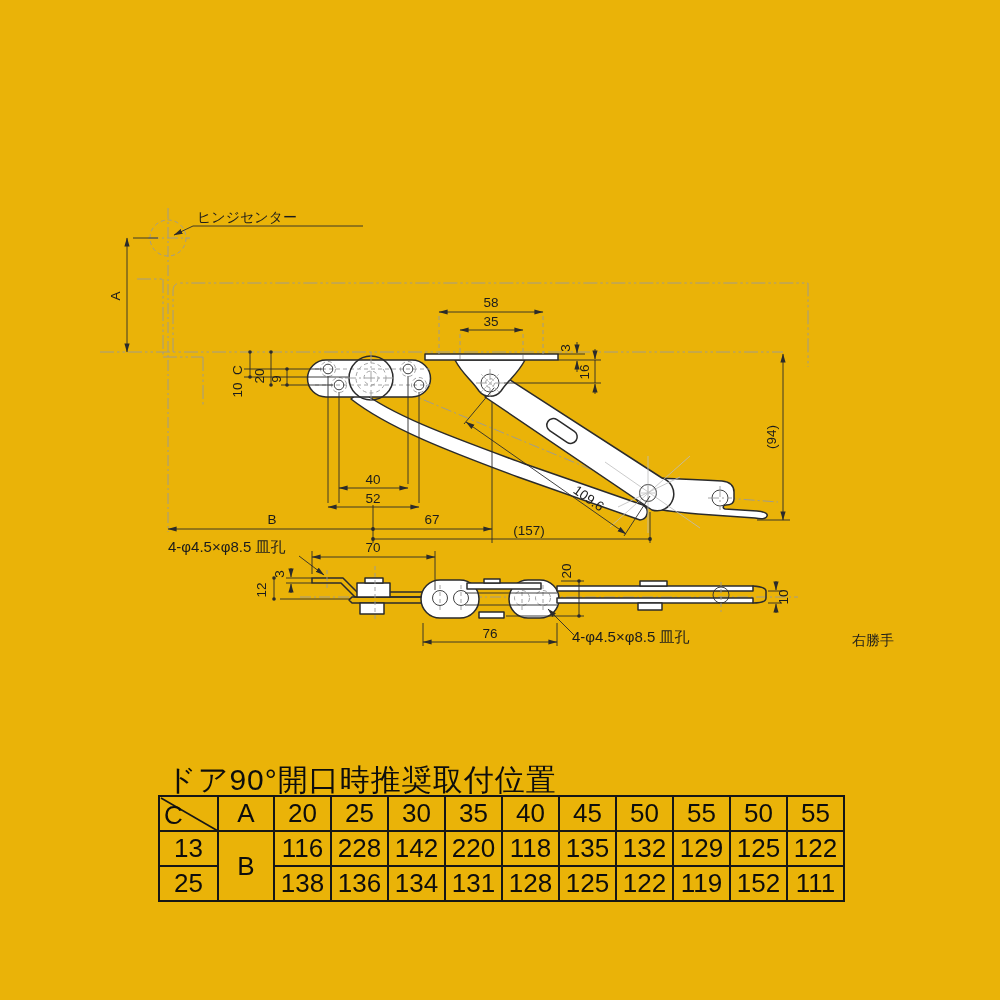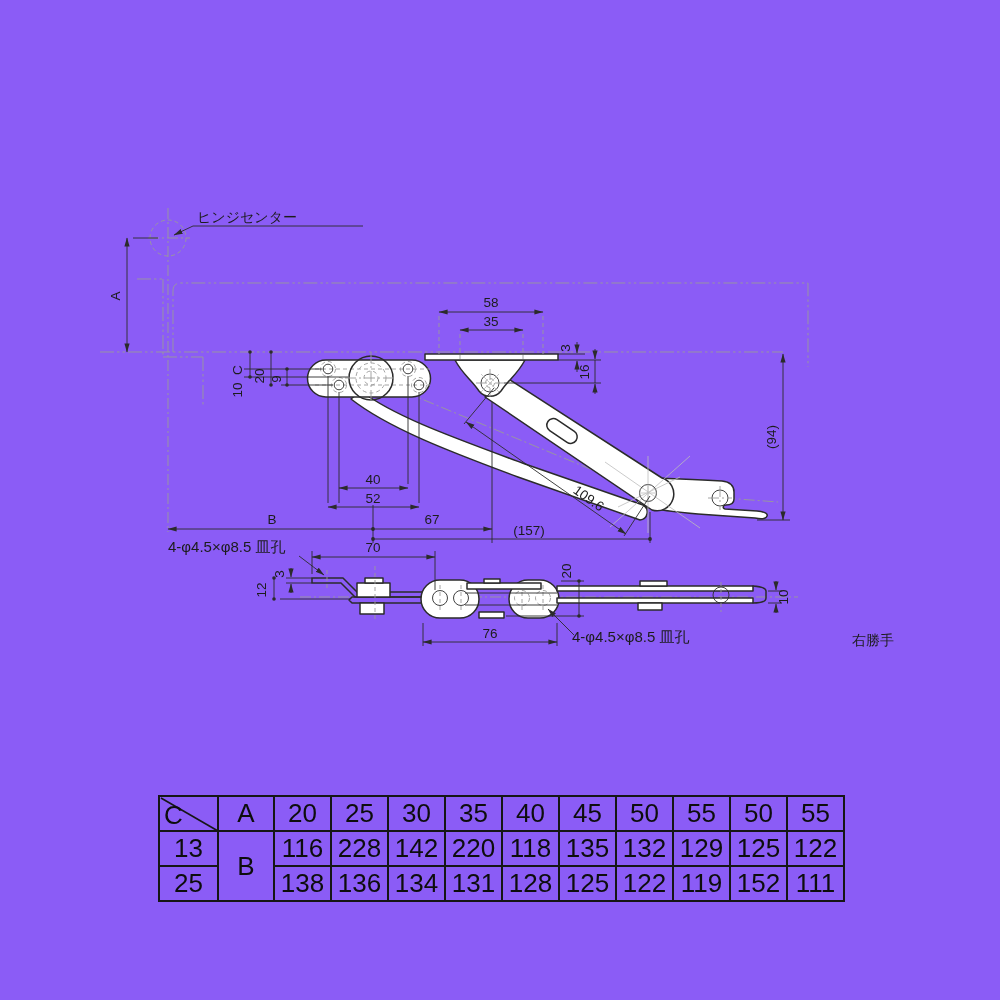--- a/index.html
+++ b/index.html
@@ -1,16 +1,16 @@
 <!DOCTYPE html>
 <html><head>
 <meta charset="utf-8">
 <style>
   html,body{margin:0;padding:0;background:#fff;}
-  #page{position:relative;width:1000px;height:1000px;background:#8b5cf6;overflow:hidden;
+  #page{position:relative;width:1000px;height:1000px;background:#eab308;overflow:hidden;
         font-family:"Liberation Sans",sans-serif;color:#111;}
   svg{position:absolute;left:0;top:0;}
   
   .ln{stroke:#2b2b2b;stroke-width:1.5;fill:none;stroke-linecap:round;stroke-linejoin:round;}
   .lnf{stroke:#2b2b2b;stroke-width:1.5;fill:#fff;stroke-linejoin:round;}
   .tn{stroke:#2b2b2b;stroke-width:0.9;fill:none;}
   .cl{stroke:#9a9a9a;stroke-width:0.9;fill:none;stroke-dasharray:11 3 2 3;}
   .ph{stroke:#9a9a9a;stroke-width:0.9;fill:none;stroke-dasharray:14 3 2.5 3 2.5 3;}
   .hd{stroke:#9a9a9a;stroke-width:0.9;fill:none;stroke-dasharray:4 3;}
   .xl{stroke:#bdbdbd;stroke-width:0.8;fill:none;}
@@ -262,20 +262,21 @@
 
     <g>
       <text class="nb" x="572" y="642">4-φ4.5×φ8.5 皿孔</text>
       <path class="tn" d="M574,635 L548,609" marker-end="url(#ae)"></path>
     </g>
 
     <text class="n" x="852" y="645">右勝手</text>
   </g>
 </svg>
 
+<div id="title">ドア90°開口時推奨取付位置</div>
 
 <table id="tbl">
   <colgroup>
     <col style="width:59px">
         <col style="width:56px">
     <col style="width:57px">
         <col style="width:57px">
         <col style="width:57px">
         <col style="width:57px">
         <col style="width:57px">

